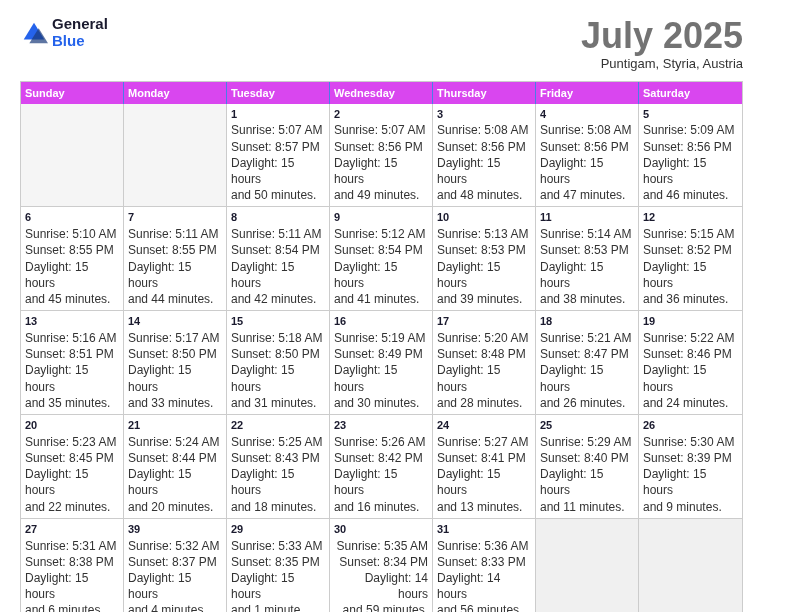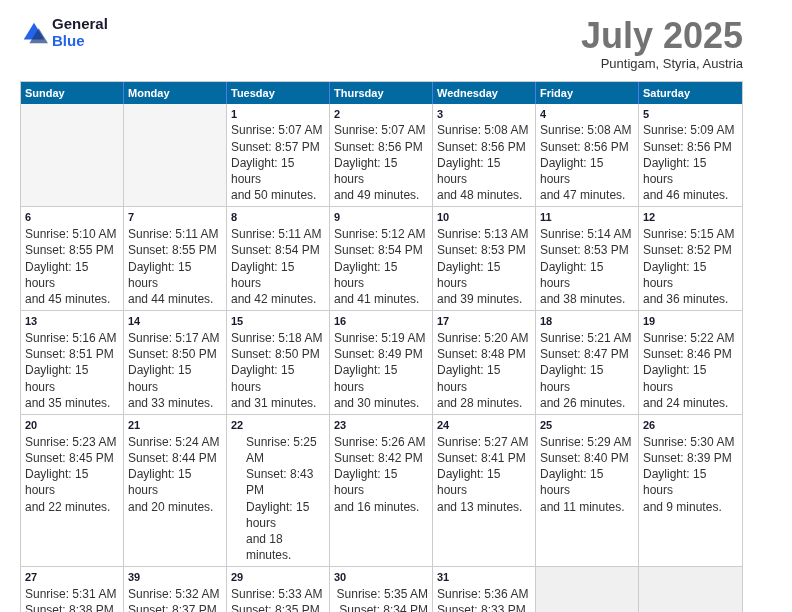--- a/index.html
+++ b/index.html
@@ -62,21 +62,21 @@
     }
     .calendar {
       flex: 1;
       display: flex;
       flex-direction: column;
       border: 1px solid #ccc;
     }
     .cal-header {
       display: grid;
       grid-template-columns: repeat(7, 1fr);
-      background: #0369a1;
+      background: #d946ef;
     }
     .cal-header-cell {
       color: #fff;
       font-size: 11px;
       font-weight: bold;
       padding: 5px 4px;
       text-align: left;
       border-right: 1px solid #4a7de8;
     }
     .cal-header-cell:last-child { border-right: none; }
@@ -137,22 +137,22 @@
       <div class="month-title">July 2025</div>
       <div class="subtitle">Puntigam, Styria, Austria</div>
     </div>
   </div>
 
   <div class="calendar">
     <div class="cal-header" id="cal-header">
         <div class="cal-header-cell">Sunday</div>
         <div class="cal-header-cell">Monday</div>
         <div class="cal-header-cell">Tuesday</div>
+        <div class="cal-header-cell">Wednesday</div>
         <div class="cal-header-cell">Thursday</div>
-        <div class="cal-header-cell">Wednesday</div>
         <div class="cal-header-cell">Friday</div>
         <div class="cal-header-cell">Saturday</div>
       </div>
     <div class="cal-body" id="cal-body">
         <div class="cal-row">
           <div class="cal-cell empty"></div>
           <div class="cal-cell empty"></div>
           <div class="cal-cell">
             <span class="day-num">1</span>
             <div class="cell-text" style="white-space: pre-line;">Sunrise: 5:07 AM
@@ -301,21 +301,21 @@
           </div>
           <div class="cal-cell">
             <span class="day-num">21</span>
             <div class="cell-text" style="white-space: pre-line;">Sunrise: 5:24 AM
 Sunset: 8:44 PM
 Daylight: 15 hours
 and 20 minutes.</div>
           </div>
           <div class="cal-cell">
             <span class="day-num">22</span>
-            <div class="cell-text" style="white-space: pre-line; margin-left: 15px;">Sunrise: 5:25 AM
+            <div class="cell-text" style="white-space: pre-line;">Sunrise: 5:25 AM
 Sunset: 8:43 PM
 Daylight: 15 hours
 and 18 minutes.</div>
           </div>
           <div class="cal-cell">
             <span class="day-num">23</span>
             <div class="cell-text" style="white-space: pre-line;">Sunrise: 5:26 AM
 Sunset: 8:42 PM
 Daylight: 15 hours
 and 16 minutes.</div>

